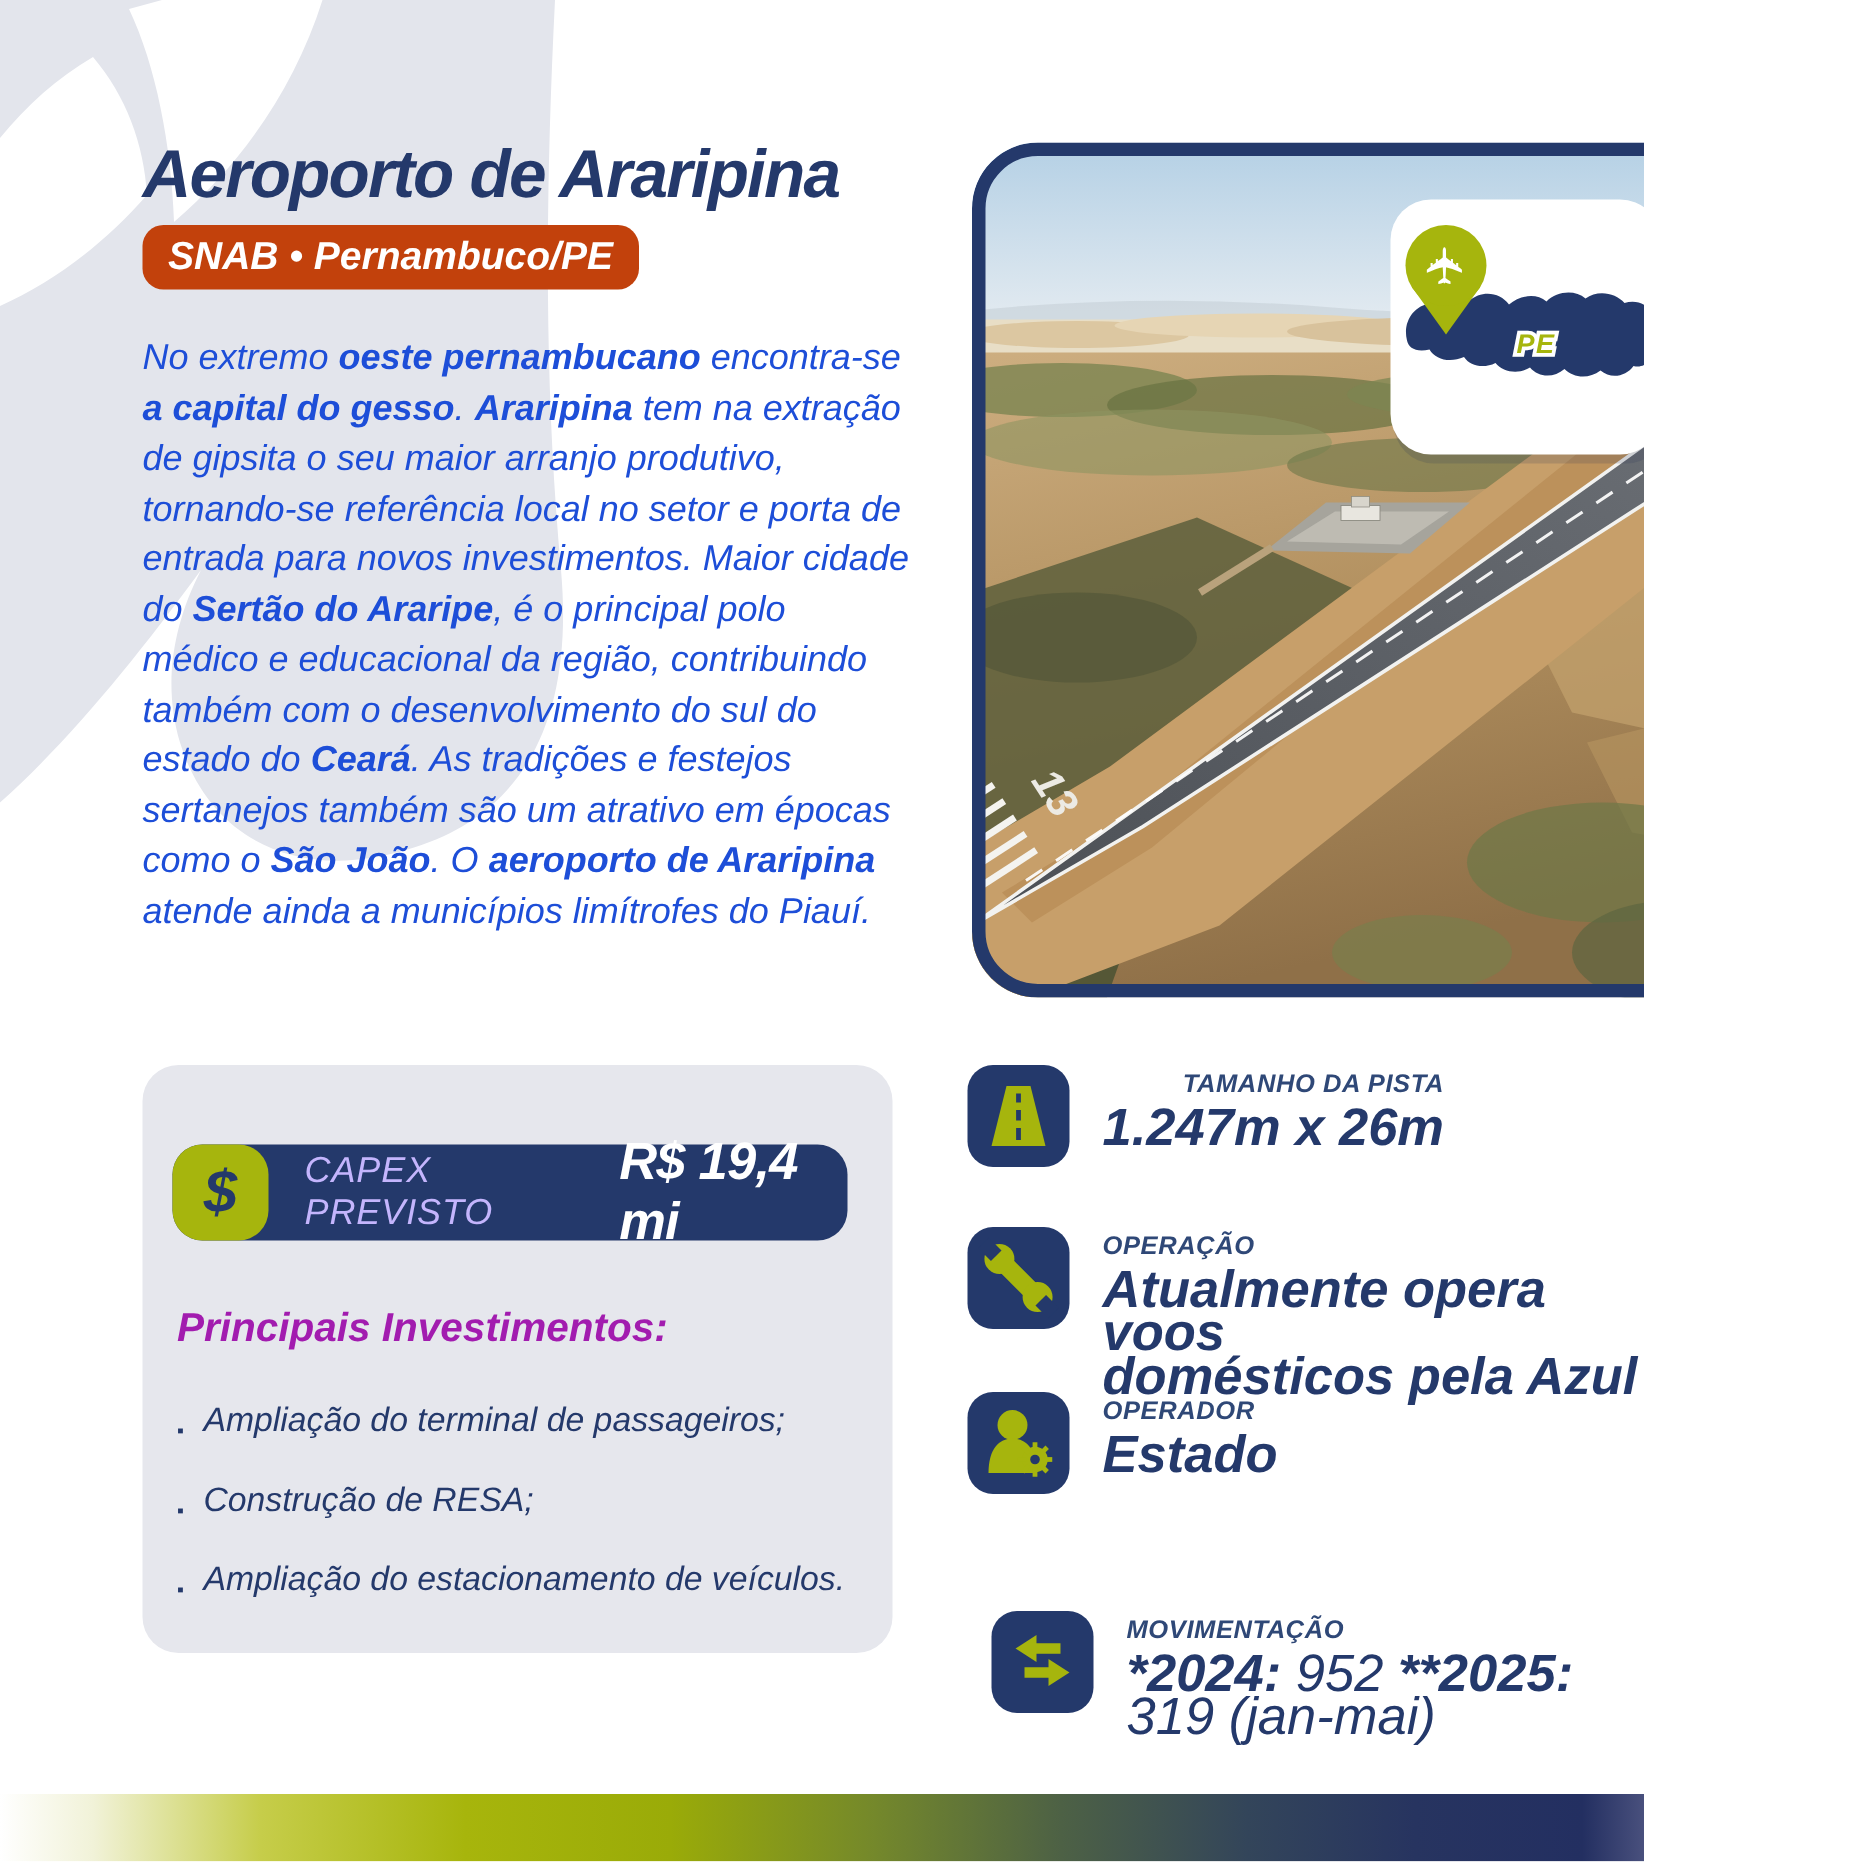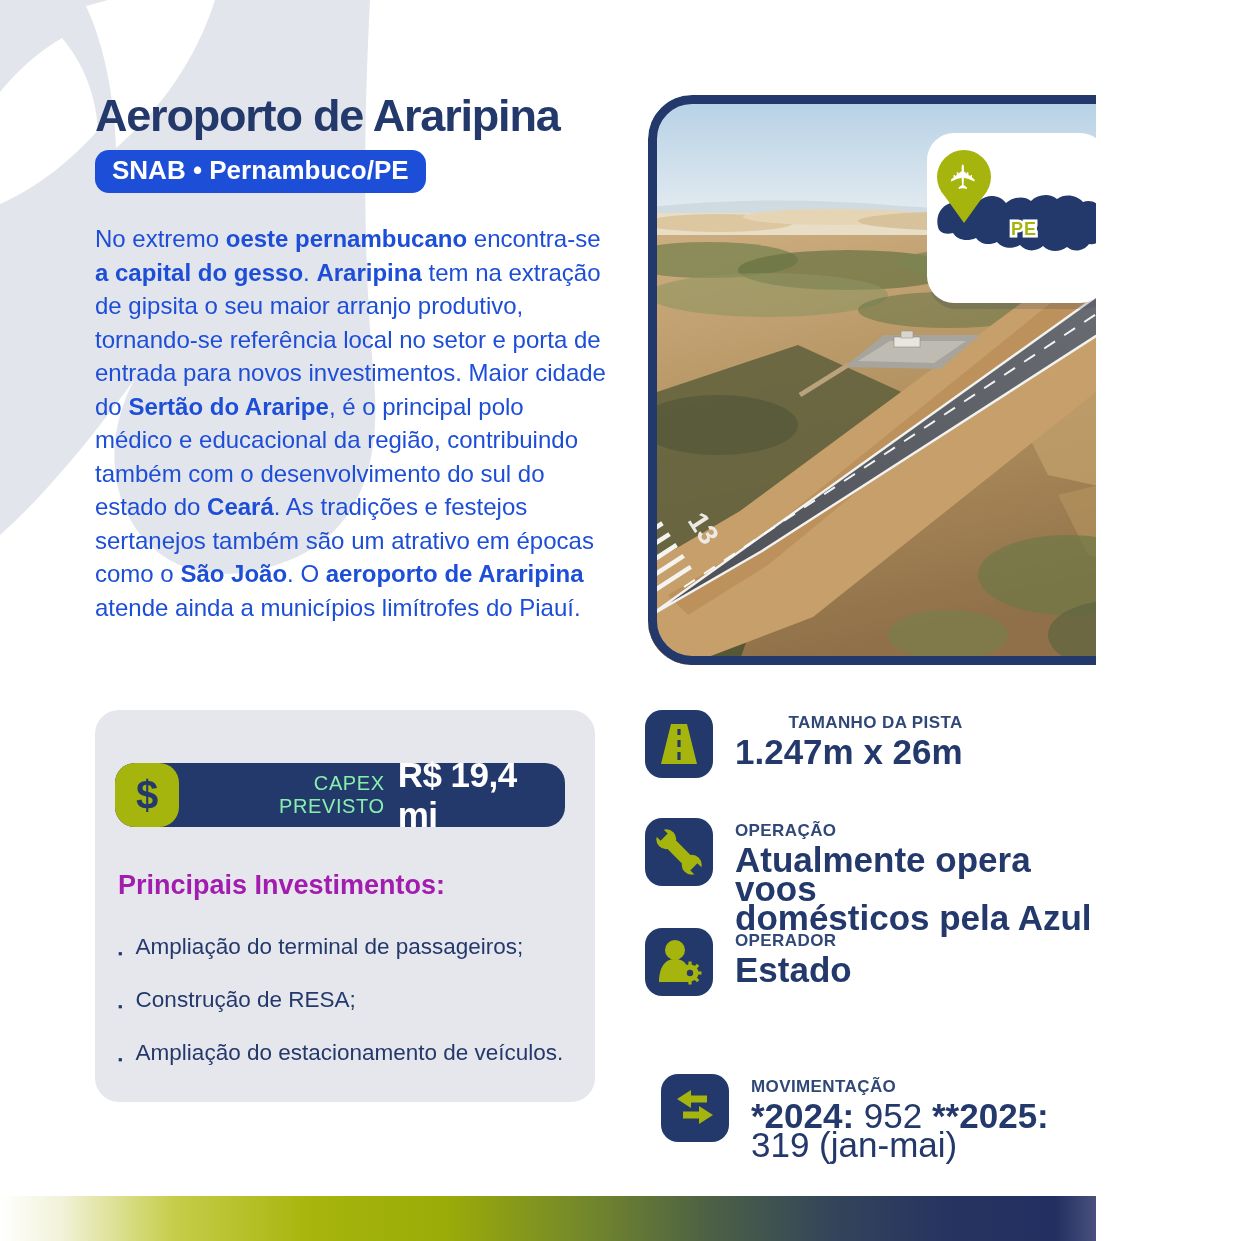--- a/index.html
+++ b/index.html
@@ -1,37 +1,37 @@
 <!DOCTYPE html>
 <html><head>
 <meta charset="utf-8">
 <style>
   html,body{margin:0;padding:0;background:#fff;}
   #page{position:relative;width:1096px;height:1241px;background:#ffffff;overflow:hidden;
-        font-family:"Liberation Sans",sans-serif;color:#24396b;}
+        font-family:"Liberation Sans",sans-serif;color:#24396b;font-style:italic;}
   .abs{position:absolute;}
   
   #watermark{position:absolute;top:0;left:0;z-index:0;}
   
   .title{left:95px;top:90px;font-size:45px;font-weight:800;letter-spacing:-1.2px;color:#24396b;z-index:2;}
-  .badge{left:95px;top:150px;background:#1d4ed8;color:#fff;font-size:26px;font-weight:700;
+  .badge{left:95px;top:150px;background:#c2410c;color:#fff;font-size:26px;font-weight:700;
          padding:5px 17px 7px 17px;border-radius:14px;z-index:2;}
   .para{left:95px;top:222px;width:512px;font-size:24px;line-height:33.5px;color:#1d4ed8;z-index:2;}
   .para strong{font-weight:700;}
   
   .photo-frame{left:648px;top:95px;width:492px;height:570px;border-radius:44px;overflow:hidden;z-index:2;}
   .photo-border{position:absolute;left:0;top:0;width:492px;height:570px;border:9px solid #24396b;
                 border-radius:44px;box-sizing:border-box;pointer-events:none;z-index:3;}
   
   .card{left:95px;top:710px;width:500px;height:392px;background:#e6e7ed;border-radius:24px;z-index:2;}
   .capex-pill{position:absolute;left:20px;top:53px;width:450px;height:64px;background:#24396b;
               border-radius:20px;display:flex;align-items:center;}
   .dollar-tile{width:64px;height:64px;background:#a6b50d;border-radius:20px;display:flex;
                align-items:center;justify-content:center;font-size:40px;font-weight:800;color:#24396b;flex:none;}
-  .capex-label{color:#86efac;font-size:20px;font-weight:500;letter-spacing:.6px;margin-left:24px;text-align:right;}
+  .capex-label{color:#c4b5fd;font-size:24px;font-weight:500;letter-spacing:.6px;margin-left:24px;}
   .capex-value{color:#fff;font-size:35px;font-weight:800;margin-left:13px;letter-spacing:-.5px;}
   .inv-heading{position:absolute;left:23px;top:160px;font-size:27px;font-weight:800;color:#a21caf;}
   .inv-list{position:absolute;left:23px;top:222px;margin:0;padding:0;list-style:none;}
   .inv-list li{display:flex;gap:13px;font-size:22.5px;line-height:30px;margin-bottom:16px;color:#24396b;}
   .bullet{font-size:13px;padding-top:7px;color:#24396b;}
   
   .info-row{position:absolute;left:645px;display:flex;gap:22px;z-index:2;}
   .icon-tile{width:68px;height:68px;background:#24396b;border-radius:17px;display:flex;
              align-items:center;justify-content:center;flex:none;}
   .info-label{font-size:17px;font-weight:600;letter-spacing:.4px;color:#2f4877;margin-top:3px;}

